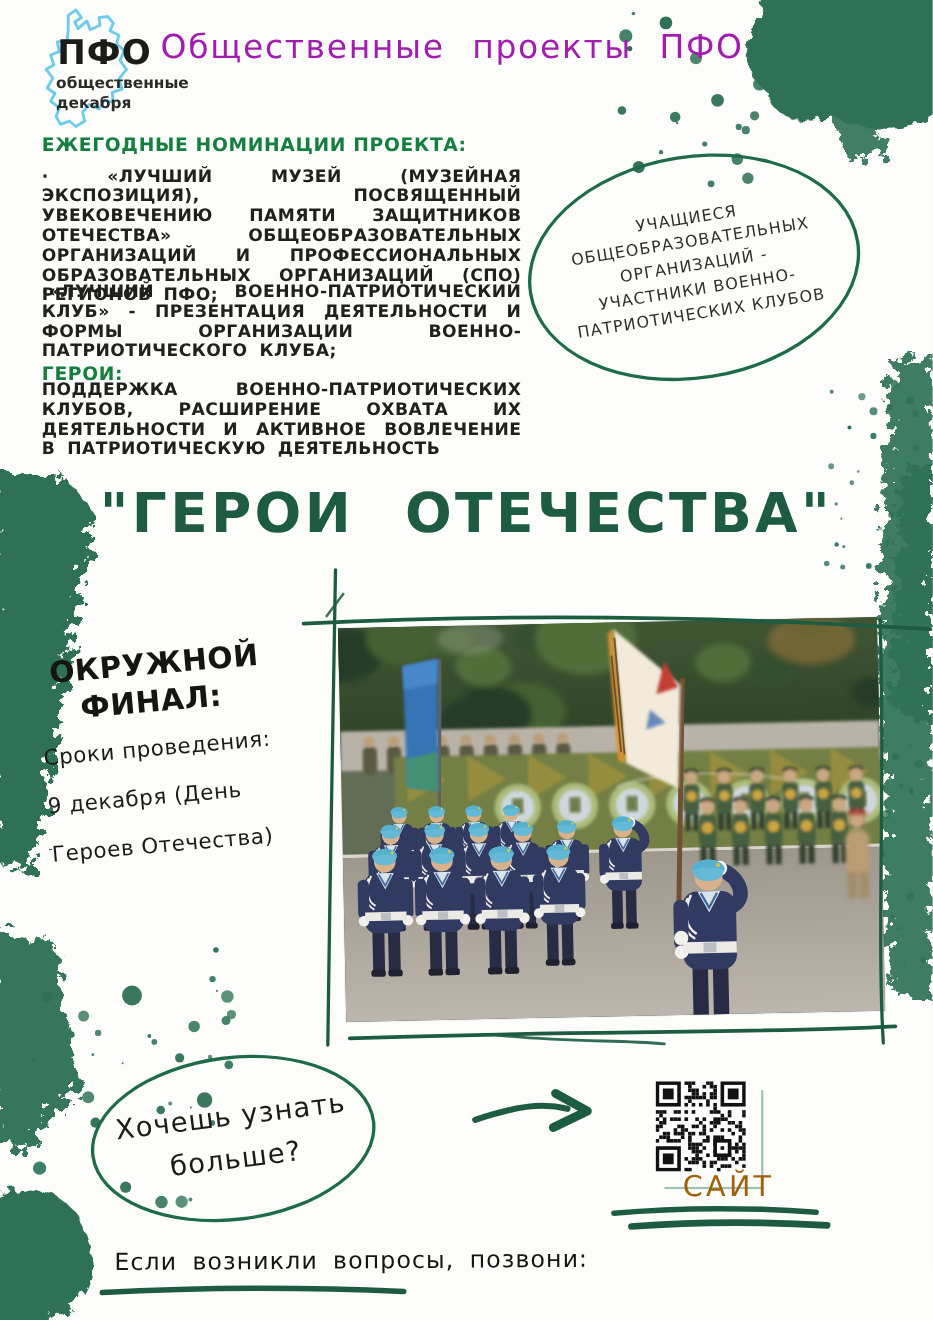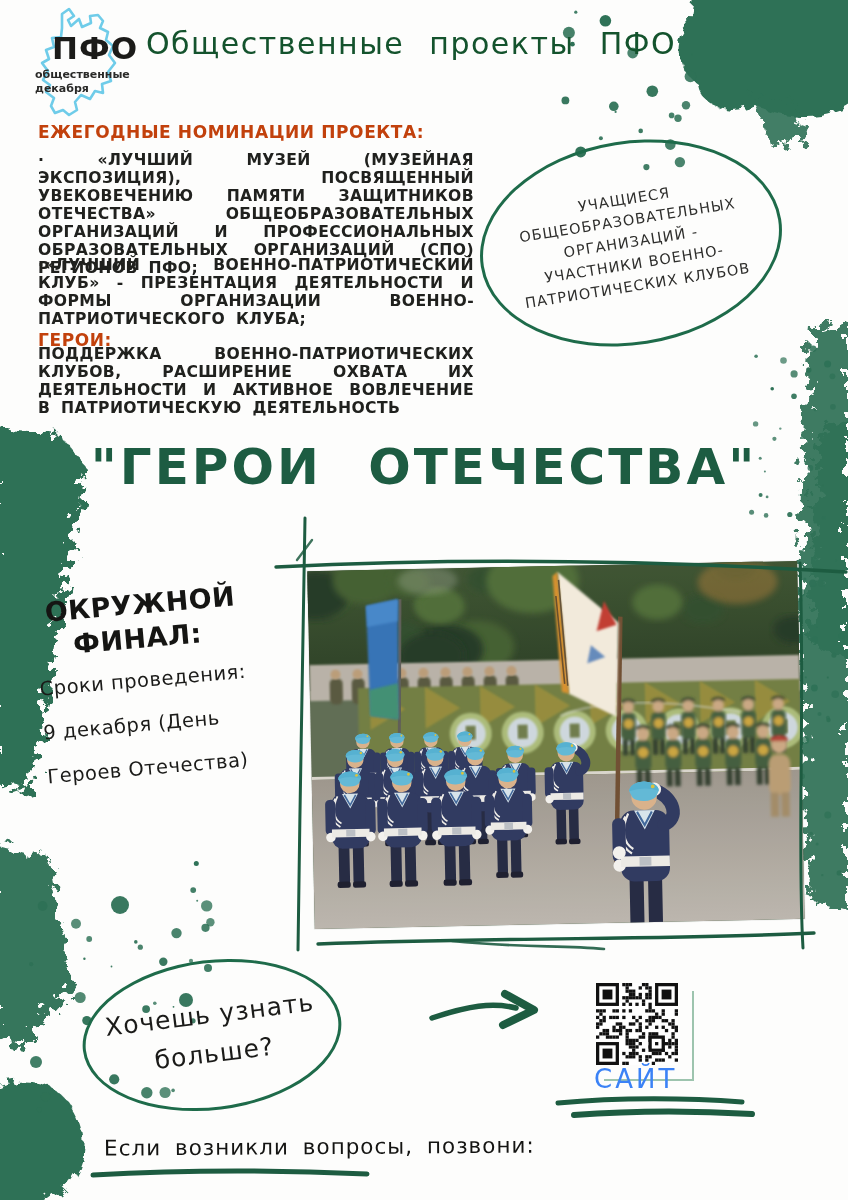--- a/index.html
+++ b/index.html
@@ -4,25 +4,25 @@
 <style>
   html,body{margin:0;padding:0;background:#e9e9e9;}
   .page{position:relative;width:848px;height:1200px;margin:0 auto;background:#fdfdfc;
         overflow:hidden;font-family:"DejaVu Sans","Liberation Sans",sans-serif;}
   .abs{position:absolute;}
   svg{display:block;}
   
   .logo-box{left:18px;top:6px;width:130px;height:112px;}
   .logo-map{position:absolute;left:0;top:0;}
   .logo-pfo{position:absolute;left:34px;top:24px;font-size:31px;font-weight:bold;color:#1b1b19;letter-spacing:1px;}
-  .logo-sub{position:absolute;left:17px;top:62px;font-size:11px;font-weight:bold;color:#2a2a28;line-height:1.25;}
-  .head-title{left:146px;top:26px;width:560px;font-size:30px;color:#14532d;
+  .logo-sub{position:absolute;left:33px;top:62px;font-size:14px;font-weight:bold;color:#2a2a28;line-height:1.25;}
+  .head-title{left:146px;top:26px;width:560px;font-size:30px;color:#a21caf;
               letter-spacing:1.5px;word-spacing:14px;font-weight:500;}
   
-  .green-h{color:#c2410c;font-weight:bold;font-size:17px;letter-spacing:.6px;}
+  .green-h{color:#15803d;font-weight:bold;font-size:17px;letter-spacing:.6px;}
   .sq{font-weight:bold;color:#20211e;font-size:15.6px;line-height:1.16;letter-spacing:.4px;
       word-spacing:5px;text-align:justify;}
   .block-nom-h{left:38px;top:122px;width:440px;}
   .block-p1{left:38px;top:151px;width:436px;}
   .block-p2{left:38px;top:256px;width:436px;}
   .block-imp-h{left:38px;top:330px;width:300px;}
   .block-p3{left:38px;top:345px;width:436px;}
   
   .bubble1{left:479px;top:141px;width:298px;height:198px;border:3px solid #1e6b4a;border-radius:50%;
            transform:rotate(-9deg);display:flex;align-items:center;justify-content:center;background:transparent;}
@@ -40,21 +40,21 @@
   
   .photo{left:311px;top:566px;width:490px;height:358px;transform:rotate(-1.2deg);
          overflow:hidden;background:#5a6a52;box-shadow:0 0 0 1px rgba(0,0,0,.05);}
   
   .bubble2{left:82px;top:960px;width:254px;height:144px;border:3px solid #1e6b4a;border-radius:50%;
            transform:rotate(-7deg);display:flex;align-items:center;justify-content:center;}
   .bubble2 .txt{text-align:center;font-size:25px;color:#1b1b19;line-height:1.55;letter-spacing:1px;}
   .qr-wrap{left:596px;top:983px;width:92px;height:92px;}
   .qr-border{position:absolute;left:8px;top:8px;width:88px;height:88px;border-right:2px solid #9dc4ae;
              border-bottom:2px solid #9dc4ae;}
-  .site-label{left:594px;top:1064px;width:110px;text-align:left;font-size:26px;color:#3b82f6;
+  .site-label{left:594px;top:1064px;width:110px;text-align:right;font-size:26px;color:#a16207;
               letter-spacing:3px;font-weight:500;}
   .footer-q{left:104px;top:1134px;width:460px;font-size:21.5px;color:#141412;letter-spacing:1px;
             word-spacing:6px;transform:rotate(-.4deg);}
   .layer{left:0;top:0;pointer-events:none;}
 </style>
 </head>
 <body>
 
 <div class="page">
 

